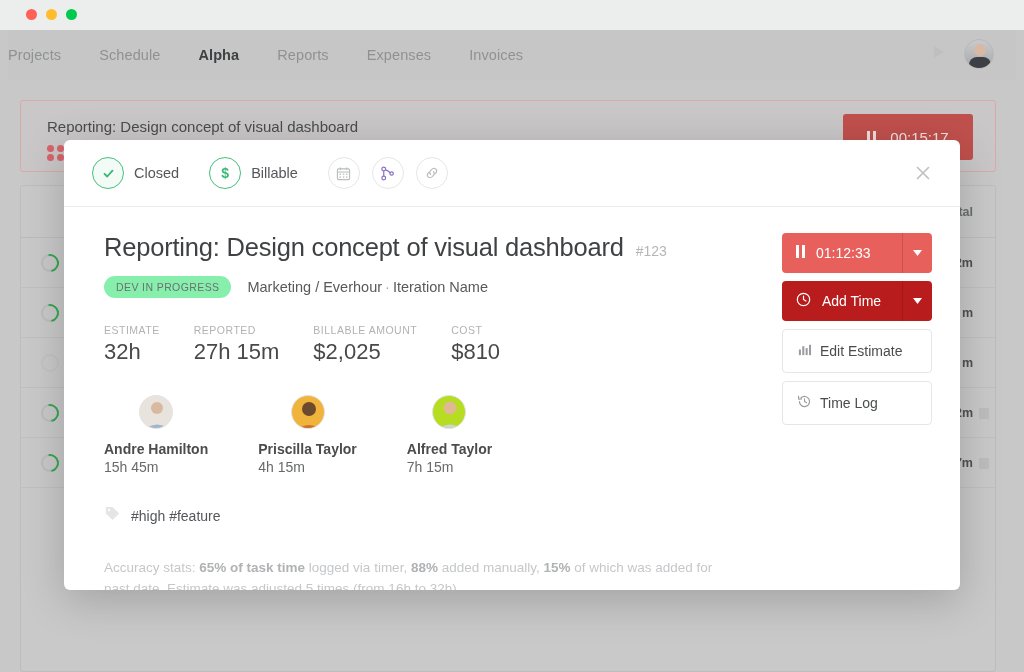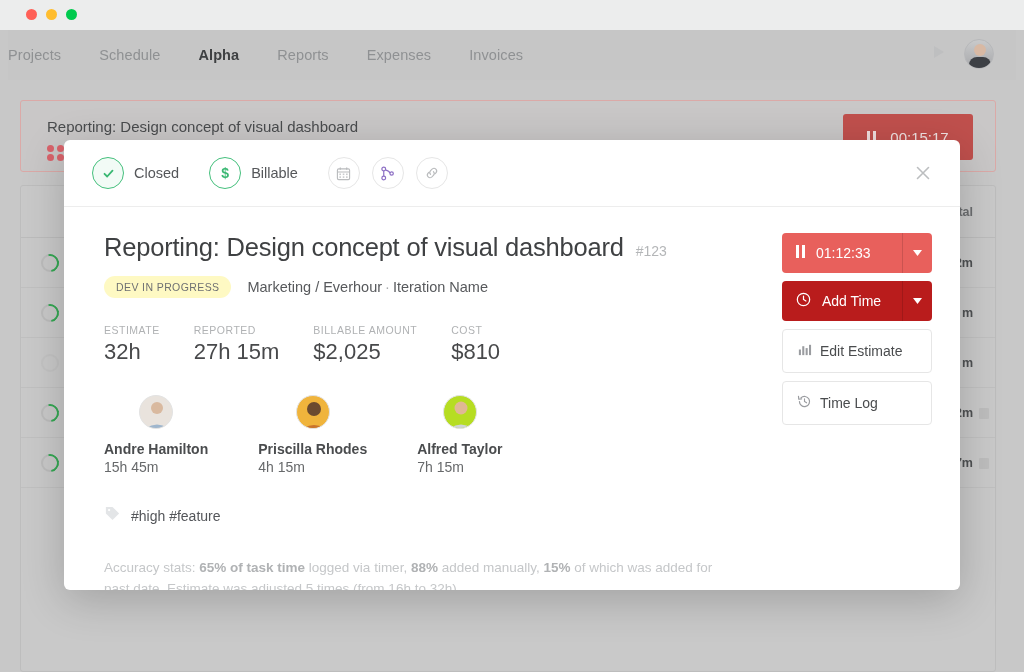--- a/index.html
+++ b/index.html
@@ -136,21 +136,21 @@
     margin-left: auto; width: 30px; height: 30px;
     display: flex; align-items: center; justify-content: center;
     color: #b9bbbd;
   }
   .modal-body { padding: 26px 28px 0 40px; position: relative; }
   .m-title-row { display: flex; align-items: baseline; gap: 12px; }
   .m-title { font-size: 25.5px; color: #3f4143; font-weight: normal; letter-spacing: -.2px; }
   .m-id { font-size: 14px; color: #b4b6b8; }
   .m-meta { display: flex; align-items: center; gap: 16px; margin-top: 14px; }
   .badge {
-    background: #fef9c3; color: #6e7073; font-size: 10.5px; letter-spacing: .4px;
+    background: #86efac; color: #6e7073; font-size: 10.5px; letter-spacing: .4px;
     padding: 5px 12px; border-radius: 11px;
   }
   .m-path { font-size: 14.5px; color: #57595c; }
   .m-path .sep { color: #a9abad; padding: 0 3px; }
   .m-path .iter { color: #57595c; }
 
   .stats { display: flex; gap: 0; margin-top: 26px; }
   .stat { margin-right: 34px; }
   .stat-label { font-size: 10.5px; color: #b0b2b4; letter-spacing: .5px; }
   .stat-val { font-size: 22px; color: #48494b; margin-top: 3px; }
@@ -444,21 +444,21 @@
             </span>
           </div>
           <div class="person">
             <span class="p-av" style="background:#f0b43c">
               <svg width="34" height="34" viewBox="0 0 34 34">
                   <circle cx="17" cy="13" r="7" fill="#6b4a2f"></circle>
                   <path d="M4 34 q13-10 26 0z" fill="#c8732e"></path>
                 </svg>
             </span>
             <span>
-              <span class="p-name">Priscilla Rhodes</span><br>
+              <span class="p-name">Priscilla Taylor</span><br>
               <span class="p-time">4h 15m</span>
             </span>
           </div>
           <div class="person">
             <span class="p-av" style="background:#b6dd22">
               <svg width="34" height="34" viewBox="0 0 34 34">
                   <circle cx="17" cy="12" r="6.5" fill="#e0b894"></circle>
                   <path d="M3 34 q14-11 28 0z" fill="#cfd4d8"></path>
                 </svg>
             </span>

